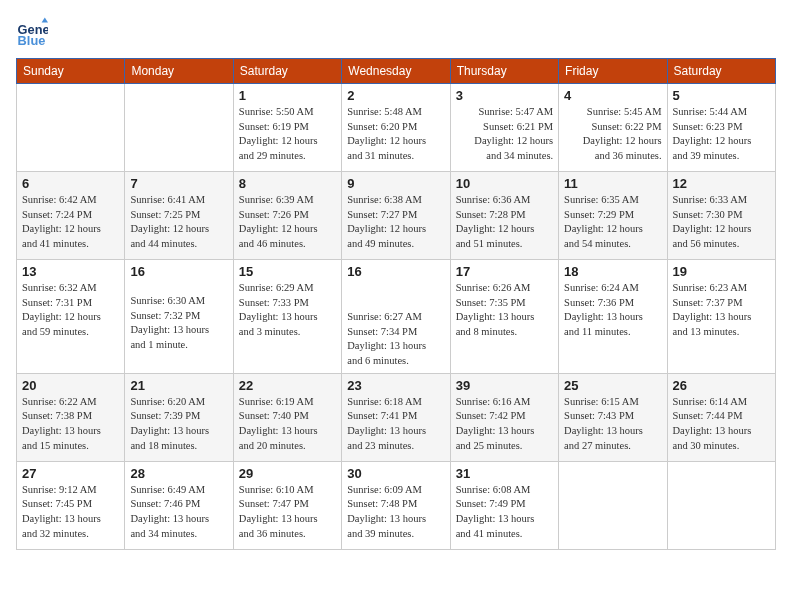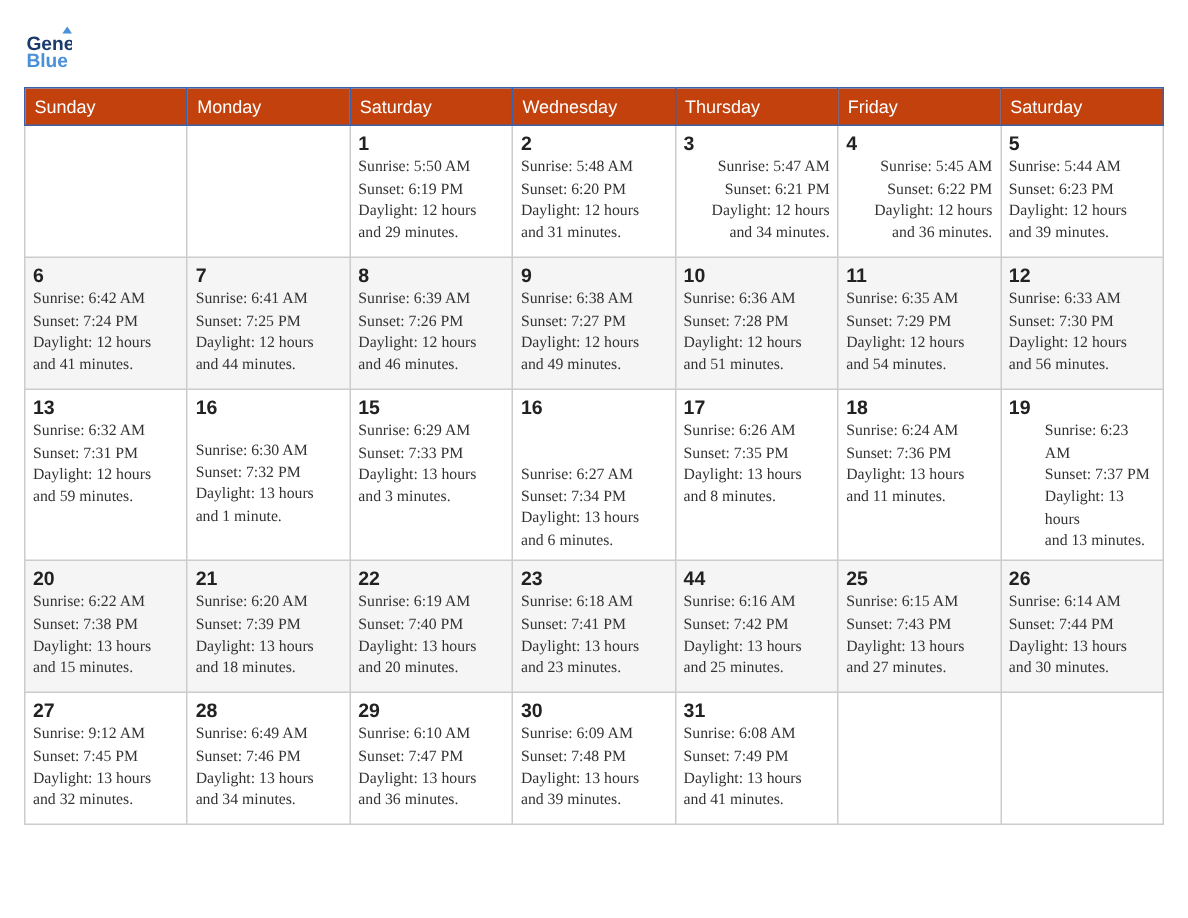--- a/index.html
+++ b/index.html
@@ -241,21 +241,21 @@
         </td>
         <td>
           <div class="day-number">18</div>
           <div class="day-info" style="white-space: pre-line;">Sunrise: 6:24 AM
 Sunset: 7:36 PM
 Daylight: 13 hours
 and 11 minutes.</div>
         </td>
         <td>
           <div class="day-number">19</div>
-          <div class="day-info" style="white-space: pre-line; margin-left: 24px;">Sunrise: 6:23 AM
+          <div class="day-info" style="white-space: pre-line;">Sunrise: 6:23 AM
 Sunset: 7:37 PM
 Daylight: 13 hours
 and 13 minutes.</div>
         </td>
       </tr>
       <tr style="background: rgb(245, 245, 245);">
         <td>
           <div class="day-number">20</div>
           <div class="day-info" style="white-space: pre-line;">Sunrise: 6:22 AM
 Sunset: 7:38 PM
@@ -277,21 +277,21 @@
 and 20 minutes.</div>
         </td>
         <td>
           <div class="day-number">23</div>
           <div class="day-info" style="white-space: pre-line;">Sunrise: 6:18 AM
 Sunset: 7:41 PM
 Daylight: 13 hours
 and 23 minutes.</div>
         </td>
         <td>
-          <div class="day-number">44</div>
+          <div class="day-number">39</div>
           <div class="day-info" style="white-space: pre-line;">Sunrise: 6:16 AM
 Sunset: 7:42 PM
 Daylight: 13 hours
 and 25 minutes.</div>
         </td>
         <td>
           <div class="day-number">25</div>
           <div class="day-info" style="white-space: pre-line;">Sunrise: 6:15 AM
 Sunset: 7:43 PM
 Daylight: 13 hours

